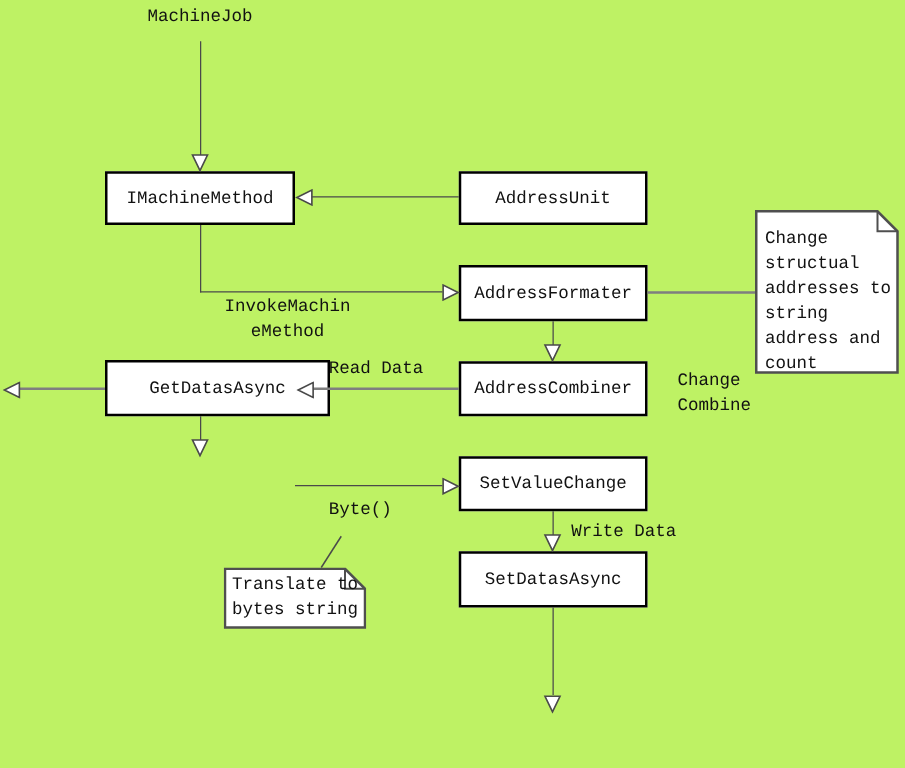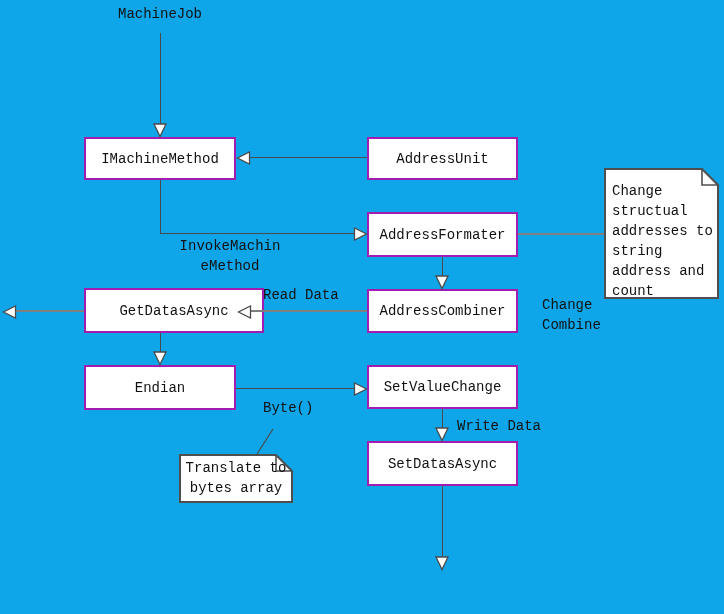--- a/index.html
+++ b/index.html
@@ -1,21 +1,21 @@
 <!DOCTYPE html>
 <html><head>
 <meta charset="utf-8">
 <style>
   html,body{margin:0;padding:0;background:#fff;}
   .canvas{
-    position:relative;width:724px;height:614px;background:#0ea5e9;overflow:hidden;
+    position:relative;width:724px;height:614px;background:#bef264;overflow:hidden;
     font-family:"Liberation Mono","DejaVu Sans Mono",monospace;color:#111111;
   }
   .node{
-    position:absolute;background:#ffffff;border:2px solid #a21caf;
+    position:absolute;background:#ffffff;border:2px solid #000000;
     display:flex;align-items:center;justify-content:center;
     font-size:14px;box-sizing:border-box;white-space:nowrap;
   }
   .line{position:absolute;background:#4a4a4a;}
   .line.thick{background:#7f7f7f;}
   .ah{position:absolute;}
   .lbl{position:absolute;font-size:14px;line-height:20px;white-space:pre-line;}
   .lbl.center{text-align:center;}
   .note{position:absolute;}
   .note svg{position:absolute;left:0;top:0;}
@@ -33,21 +33,20 @@
   <div class="lbl" style="left:542px;top:295px;">Change
 Combine</div>
   <div class="lbl" style="left:263px;top:398px;">Byte()</div>
   <div class="lbl" style="left:457px;top:416px;">Write Data</div>
 
   <div class="node" style="left:84px;top:137px;width:152px;height:43px;">IMachineMethod</div>
   <div class="node" style="left:367px;top:137px;width:151px;height:43px;">AddressUnit</div>
   <div class="node" style="left:367px;top:212px;width:151px;height:45px;">AddressFormater</div>
   <div class="node" style="left:84px;top:288px;width:180px;height:45px;">GetDatasAsync</div>
   <div class="node" style="left:367px;top:289px;width:151px;height:44px;">AddressCombiner</div>
-  <div class="node" style="left:84px;top:365px;width:152px;height:45px;">Endian</div>
   <div class="node" style="left:367px;top:365px;width:151px;height:44px;">SetValueChange</div>
   <div class="node" style="left:367px;top:441px;width:151px;height:45px;">SetDatasAsync</div>
 
   <div class="note" style="left:604px;top:168px;width:116px;height:132px;">
     <svg width="116" height="132" viewBox="0 0 116 132">
       <polygon points="1,1 98,1 114,17 114,130 1,130" fill="#ffffff" stroke="#4f4f4f" stroke-width="2"></polygon>
       <polyline points="98,1 98,17 114,17" fill="none" stroke="#4f4f4f" stroke-width="1.6"></polyline>
     </svg>
     <div class="note-text" style="left:8px;top:13px;width:106px;">Change
 structual
@@ -56,21 +55,21 @@
 address and
 count</div>
   </div>
 
   <div class="note" style="left:179px;top:454px;width:114px;height:50px;">
     <svg width="114" height="50" viewBox="0 0 114 50">
       <polygon points="1,1 97,1 113,17 113,48 1,48" fill="#ffffff" stroke="#4f4f4f" stroke-width="2"></polygon>
       <polyline points="97,1 97,17 113,17" fill="none" stroke="#4f4f4f" stroke-width="1.6"></polyline>
     </svg>
     <div class="note-text center" style="left:0;top:4px;width:114px;text-align:center;">Translate to
-bytes array</div>
+bytes string</div>
   </div>
 
   <div class="line" style="left:160px;top:33px;width:1px;height:91px;"></div>
   <svg class="ah" style="left:152px;top:123px;" width="16" height="15" viewBox="0 0 16 15">
     <polygon points="2,1 14,1 8,13.5" fill="#ffffff" stroke="#4a4a4a" stroke-width="1.3"></polygon>
   </svg>
 
   <div class="line" style="left:249px;top:157px;width:118px;height:1px;"></div>
   <svg class="ah" style="left:236px;top:151px;" width="15" height="14" viewBox="0 0 15 14">
     <polygon points="13.5,1 13.5,13 1.5,7" fill="#ffffff" stroke="#4a4a4a" stroke-width="1.3"></polygon>

